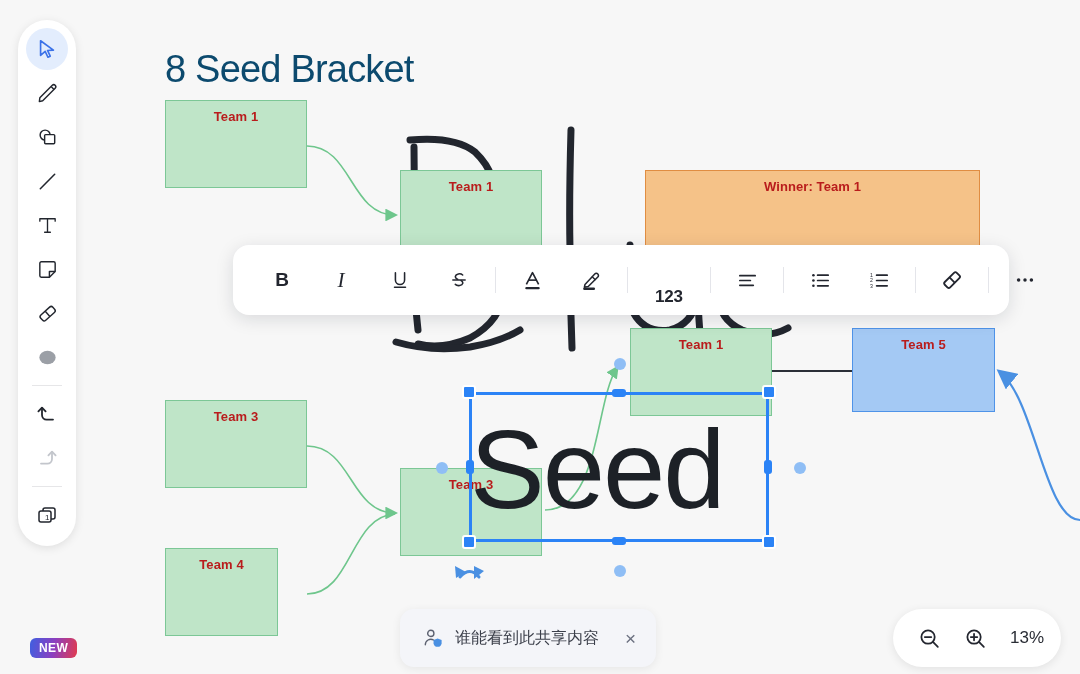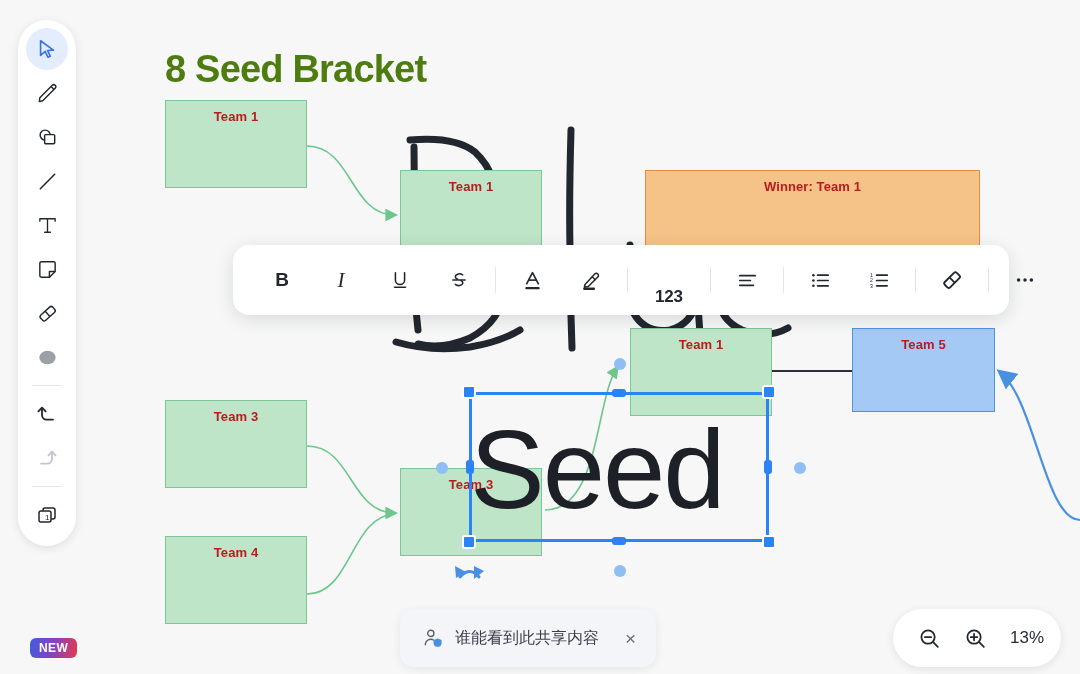--- a/index.html
+++ b/index.html
@@ -109,21 +109,21 @@
     position:absolute;left:893px;top:609px;width:168px;height:58px;
     background:#fff;border-radius:29px;
     box-shadow:0 2px 10px rgba(0,0,0,.09);
     display:flex;align-items:center;justify-content:center;gap:6px;
   }
   #zoom-bar .zb{width:40px;height:40px;border-radius:50%;display:flex;align-items:center;justify-content:center;cursor:pointer;}
   #zoom-level{font-size:17px;color:#2a2d35;margin-left:8px;}
 
   #page-title{
     position:absolute;left:165px;top:48px;
-    font-size:38px;font-weight:bold;color:#4d7c0f;letter-spacing:-.8px;
+    font-size:38px;font-weight:normal;color:#0c4a6e;letter-spacing:-.8px;
   }
   svg{display:block;overflow:visible;}
 </style>
 </head>
 <body>
 
 <div id="canvas">
 
   <div id="page-title">8 Seed Bracket</div>
 
@@ -186,21 +186,21 @@
       </div>
       <div class="node blue" style="left: 852px; top: 328px; width: 143px; height: 84px;">
         <span>Team 5</span>
       </div>
       <div class="node green" style="left: 165px; top: 400px; width: 142px; height: 88px;">
         <span>Team 3</span>
       </div>
       <div class="node green" style="left: 400px; top: 468px; width: 142px; height: 88px;">
         <span>Team 3</span>
       </div>
-      <div class="node green" style="left: 165px; top: 536px; width: 142px; height: 88px; text-align: right;">
+      <div class="node green" style="left: 165px; top: 548px; width: 113px; height: 88px; text-align: right;">
         <span>Team 4</span>
       </div>
     </div>
 
   <div id="blue-text">Seed</div>
 
   <div id="selection">
     <div class="edge h" style="top:0;"></div>
     <div class="edge h" style="bottom:0;"></div>
     <div class="edge v" style="left:0;"></div>

